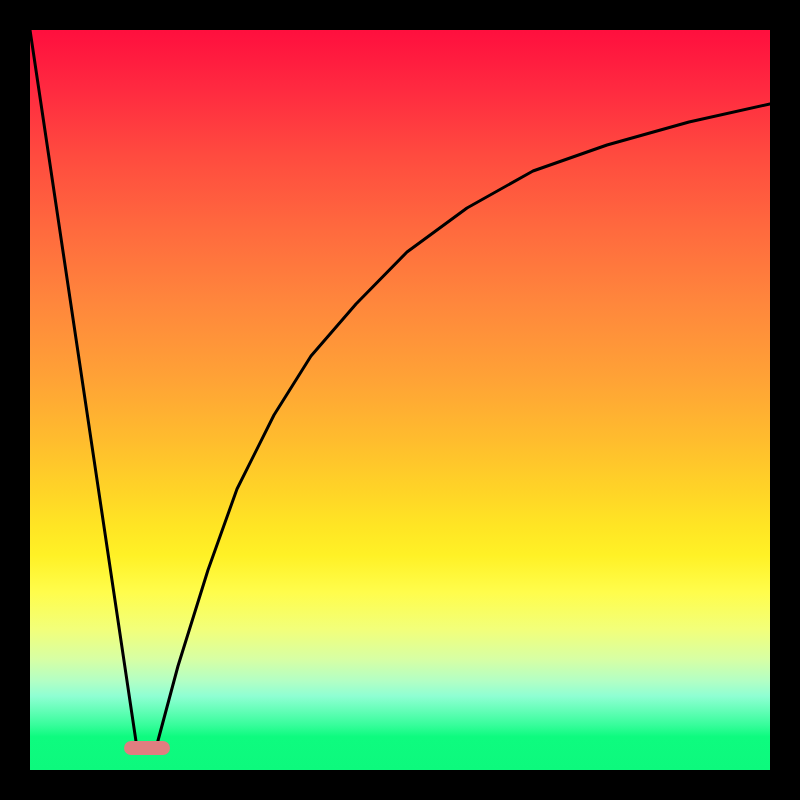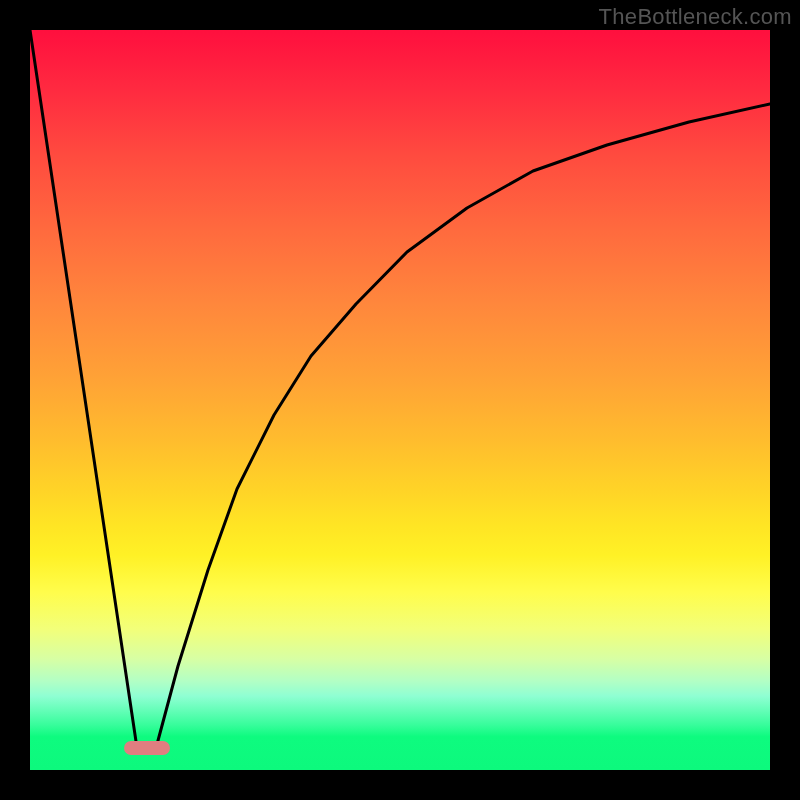--- a/index.html
+++ b/index.html
@@ -98,14 +98,13 @@
                L 437 178
                L 503 141
                L 577 115
                L 659 92
                L 740 74" fill="none" stroke="#000" stroke-width="3" stroke-linecap="round" stroke-linejoin="round"></path>
     </svg>
 
     <div class="marker" style="left:94px; top:711px; width:46px; height:14px;"></div>
   </div>
 
-  <div class="watermark">TheBottleneck.com</div>
 </div>
 
 </body></html>

